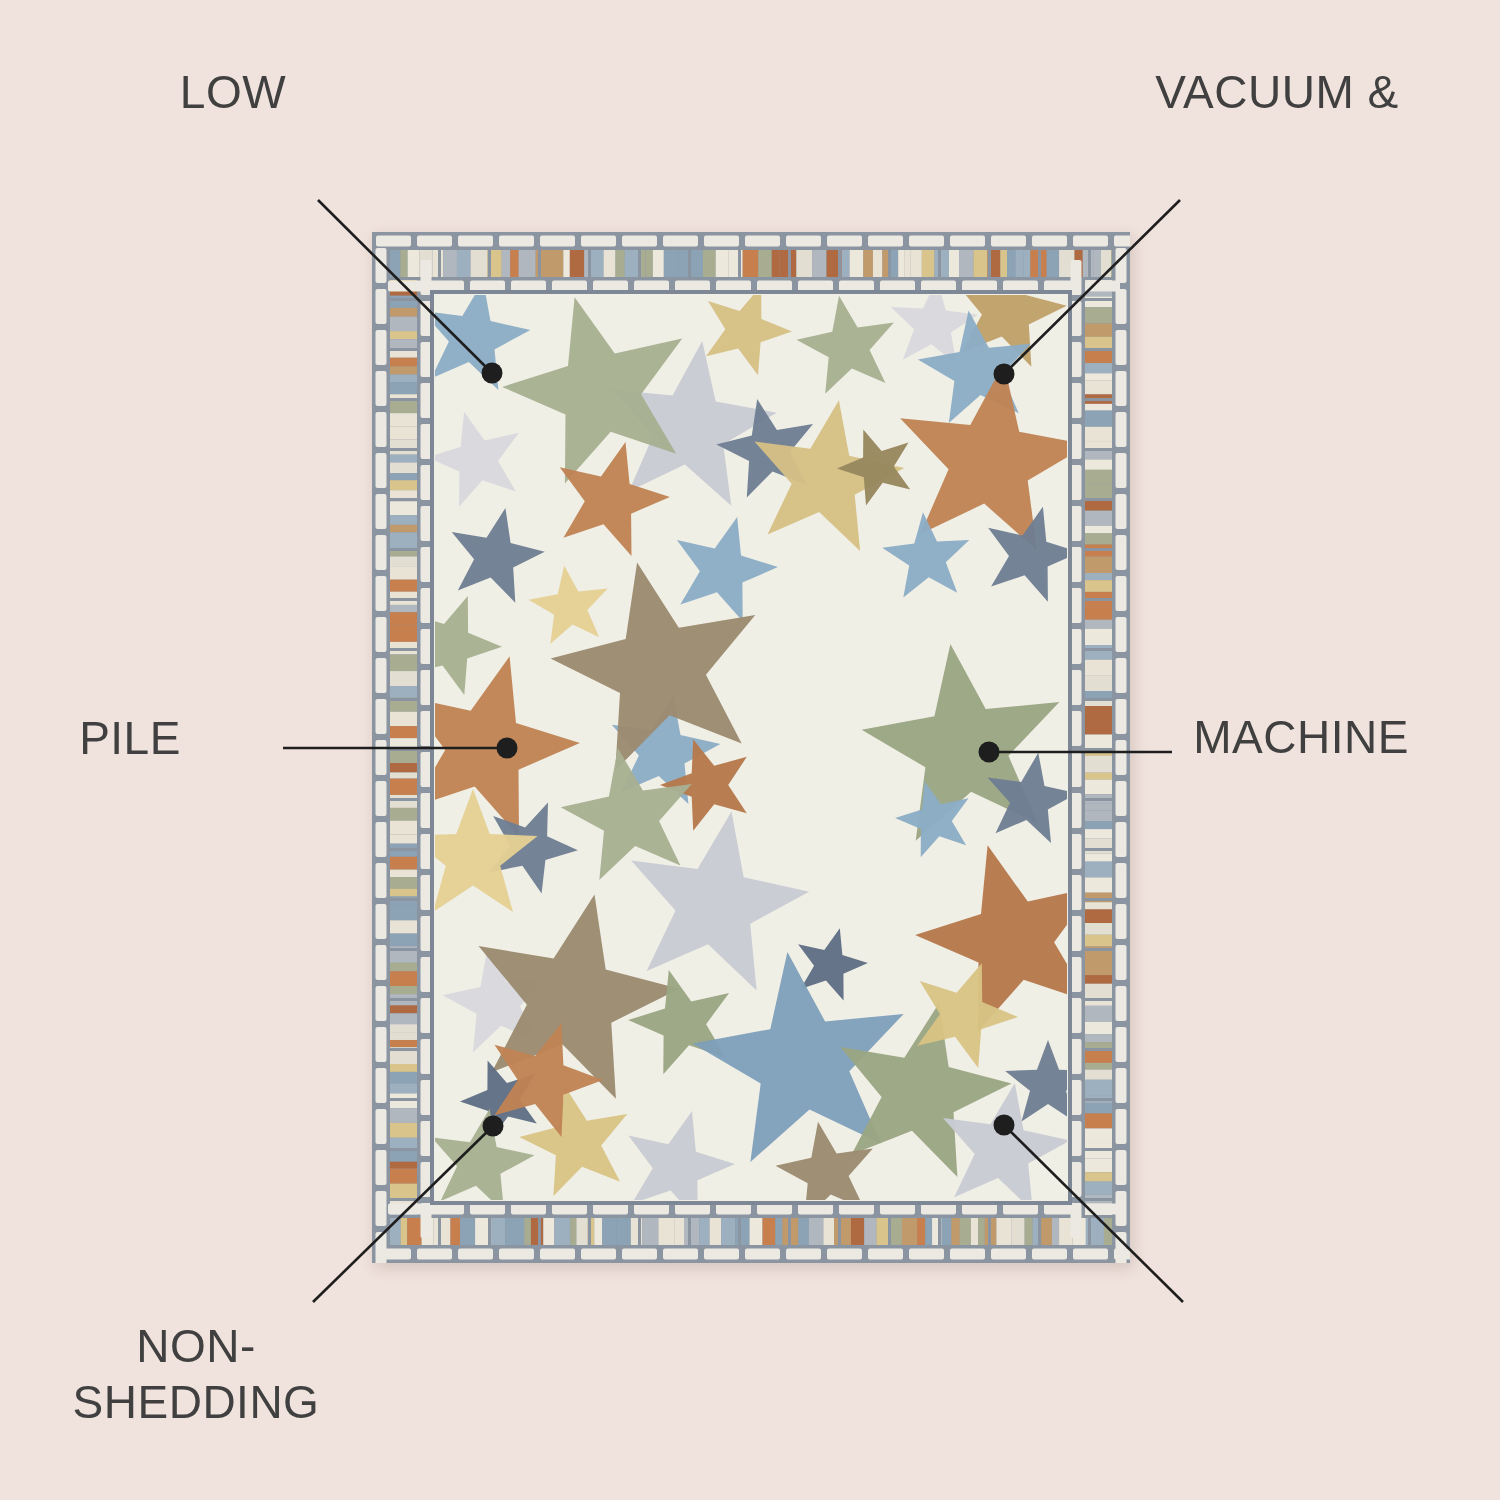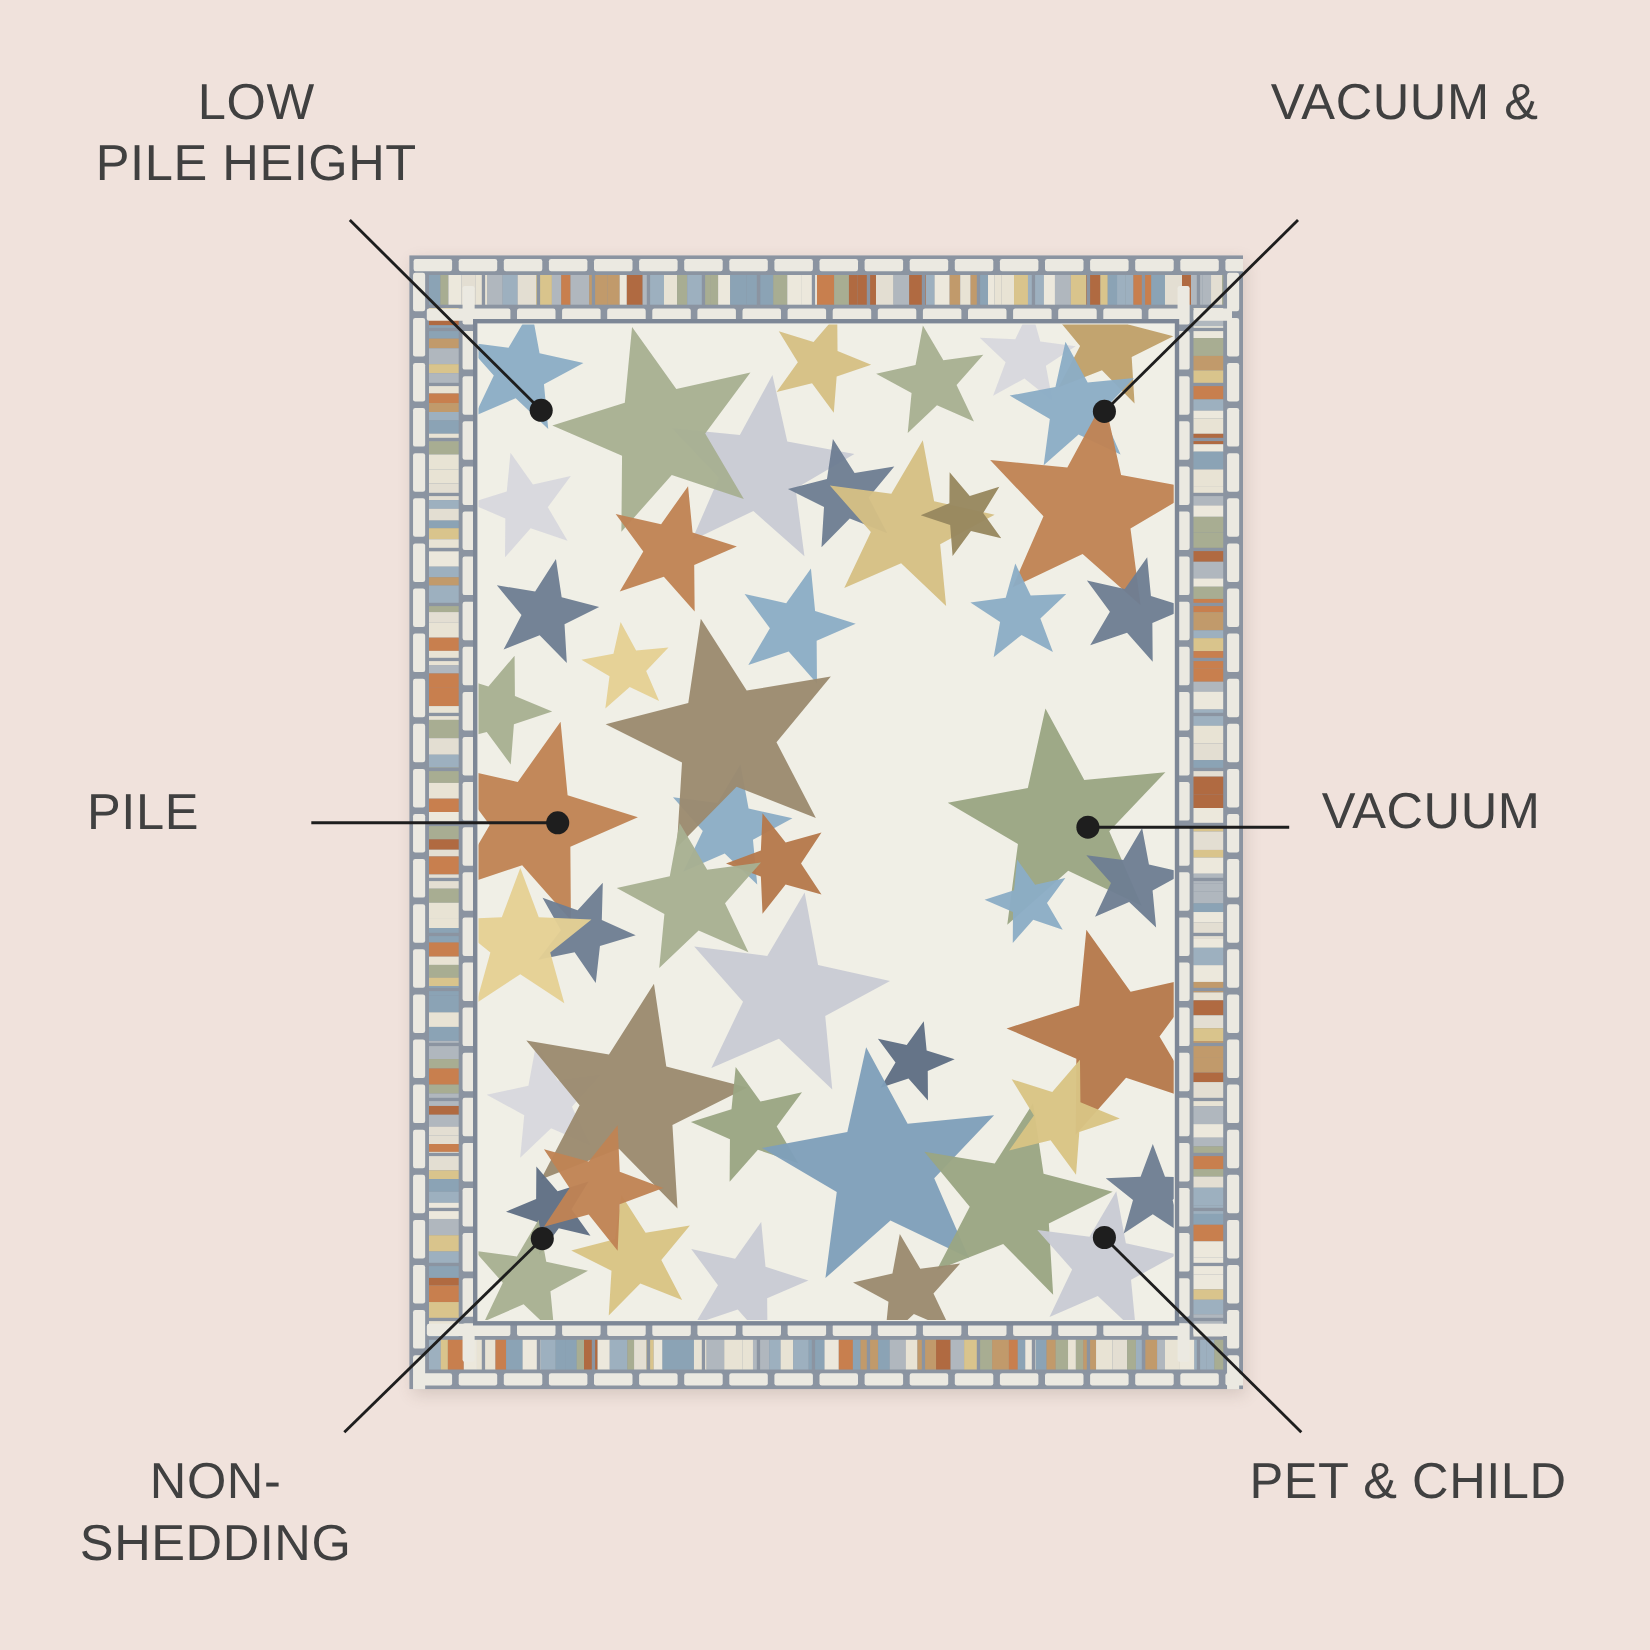--- a/index.html
+++ b/index.html
@@ -15,37 +15,35 @@
   #lbl-pet {left:1080px;top:1318px;width:400px}
   #rug{position:absolute;left:372px;top:232px;width:758px;height:1031px;
        box-shadow:3px 5px 14px rgba(90,70,60,.18)}
   #overlay{position:absolute;inset:0;width:1500px;height:1500px;pointer-events:none}
 </style>
 </head>
 <body style="background: rgb(240, 226, 220);">
 
 <div class="lbl" id="lbl-low">
   <div>LOW</div>
-  <div>PILE HEIGHT</div>
 </div>
 <div class="lbl" id="lbl-vac">
   <div>VACUUM &amp;</div>
 </div>
 <div class="lbl" id="lbl-soft">
   <div>PILE</div>
 </div>
 <div class="lbl" id="lbl-mach">
-  <div>VACUUM</div>
+  <div>MACHINE</div>
 </div>
 <div class="lbl" id="lbl-non">
   <div>NON-</div>
   <div>SHEDDING</div>
 </div>
 <div class="lbl" id="lbl-pet">
-  <div>PET &amp; CHILD</div>
 </div>
 
 <svg id="rug" xmlns="http://www.w3.org/2000/svg" viewBox="0 0 758 1031">
     <rect x="0" y="0" width="758" height="1031" fill="#8b94a1"></rect>
     <rect x="15" y="15" width="33" height="1001" fill="#8b94a1"></rect>
     <rect x="18" y="18" width="27" height="6.128752284683287" fill="#e3ded2"></rect>
     <rect x="18" y="24.128752284683287" width="27" height="16.74598396057263" fill="#ece8dc"></rect>
     <rect x="18" y="40.87473624525592" width="27" height="11.735897953854874" fill="#d9c48c"></rect>
     <rect x="18" y="52.61063419911079" width="27" height="11.12855895771645" fill="#b06a41"></rect>
     <rect x="18" y="63.73919315682724" width="27" height="12.086581643437967" fill="#8ba3b5"></rect>

